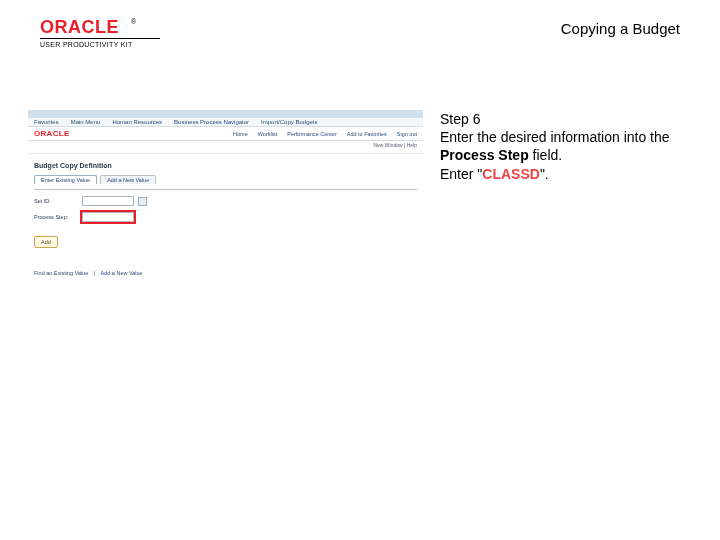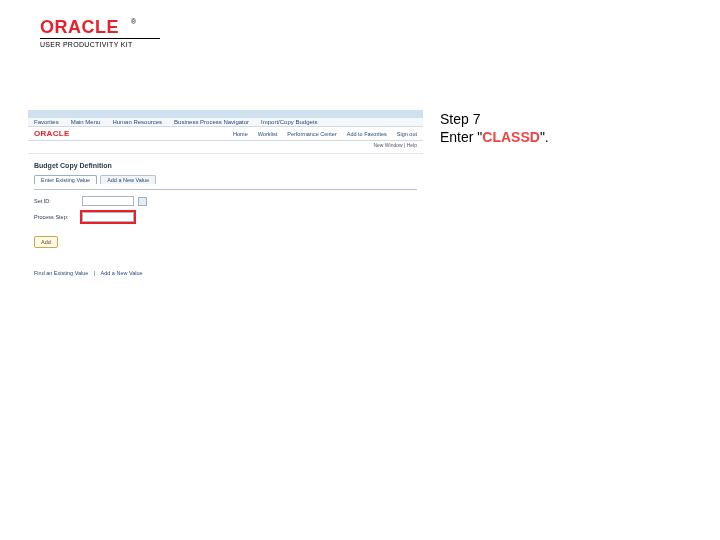--- a/index.html
+++ b/index.html
@@ -204,20 +204,21 @@
 <div class="page">
 
   <div class="header">
     <div class="logo-block">
       <div>
         <span class="oracle-logo">ORACLE</span><span class="oracle-tm">®</span>
       </div>
       <div class="logo-rule"></div>
       <div class="upk">USER PRODUCTIVITY KIT</div>
     </div>
+    <div class="doc-title">Copying a Budget</div>
   </div>
 
   <div class="shot">
     <div class="shot-top"></div>
     <div class="shot-nav">
       <span>Favorites</span>
       <span>Main Menu</span>
       <span>Human Resources</span>
       <span>Business Process Navigator</span>
       <span>Import/Copy Budgets</span>
@@ -254,18 +255,21 @@
       <div class="add-btn">Add</div>
       <div class="shot-footer">
         <span>Find an Existing Value</span>
         <span>|</span>
         <span>Add a New Value</span>
       </div>
     </div>
   </div>
 
   <div class="instr">
-    <p class="step-label">Step 7</p>
+    <p class="step-label">Step 6</p>
+    <p>
+      <span>Enter the desired information into the </span><span class="bold">Process Step</span><span> field.</span>
+    </p>
     <p>
       <span>Enter "</span><span class="red-bold">CLASSD</span><span>".</span>
     </p>
   </div>
 </div>
 
 </body></html>

